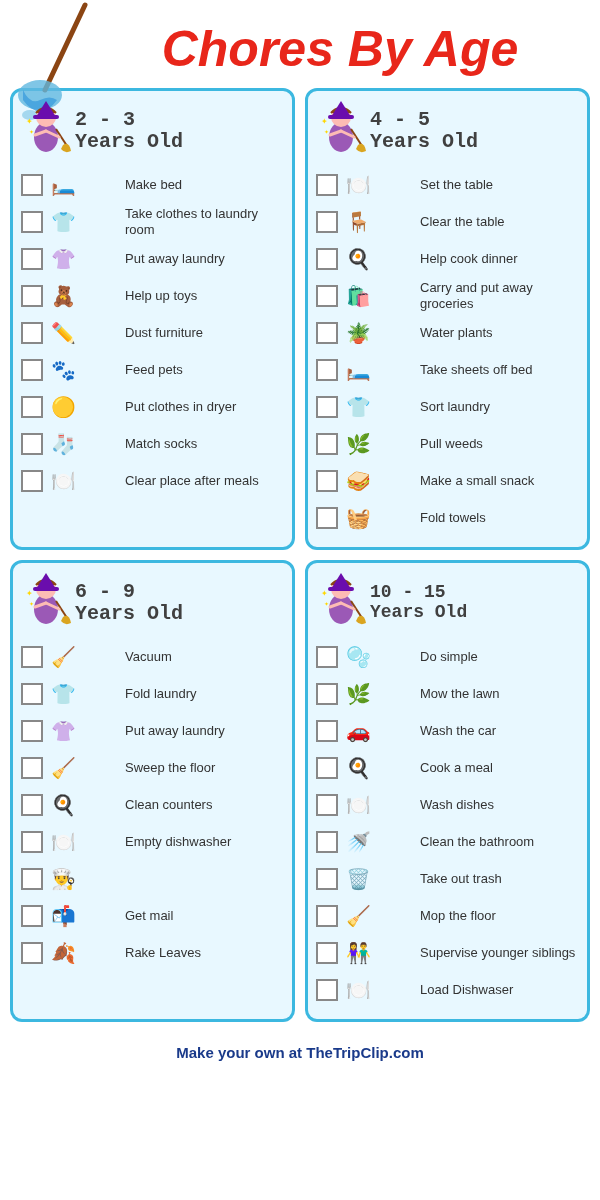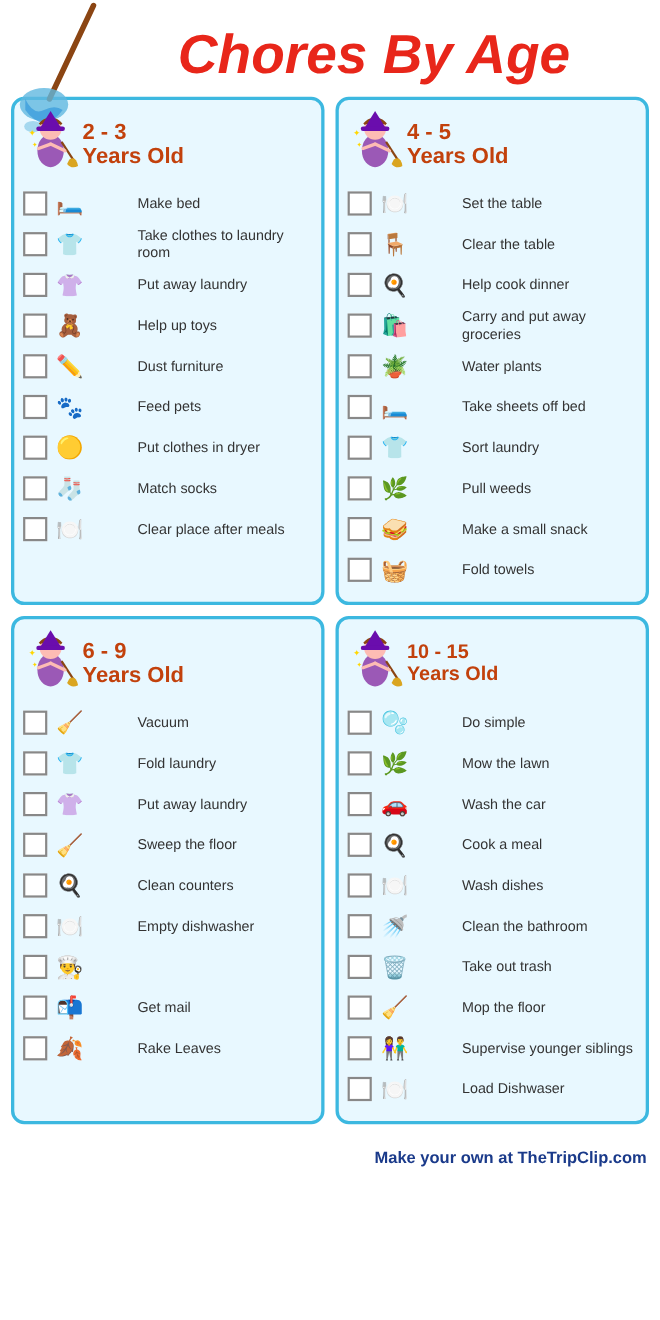--- a/index.html
+++ b/index.html
@@ -47,24 +47,25 @@
       margin-bottom: 6px;
       position: relative;
     }
 
     .witch-icon {
       font-size: 36px;
       margin-right: 4px;
     }
 
     .age-title {
-      color: #c2410c;
+      color: #404040;
       font-size: 20px;
       font-weight: bold;
       line-height: 1.1;
+      font-family: Liberation Mono, monospace;
     }
 
     .chore-list {
       list-style: none;
     }
 
     .chore-item {
       display: flex;
       align-items: center;
       margin-bottom: 5px;
@@ -92,21 +93,21 @@
     }
 
     .chore-text {
       font-size: 13px;
       color: #333;
       line-height: 1.2;
       margin-left: 40px;
     }
 
     .footer {
-      text-align: right;
+      text-align: center;
       padding: 12px;
       font-size: 15px;
       color: #1a3a8a;
       font-weight: bold;
     }
 
     .section-10-15 .age-title {
       font-size: 18px;
     }
 

